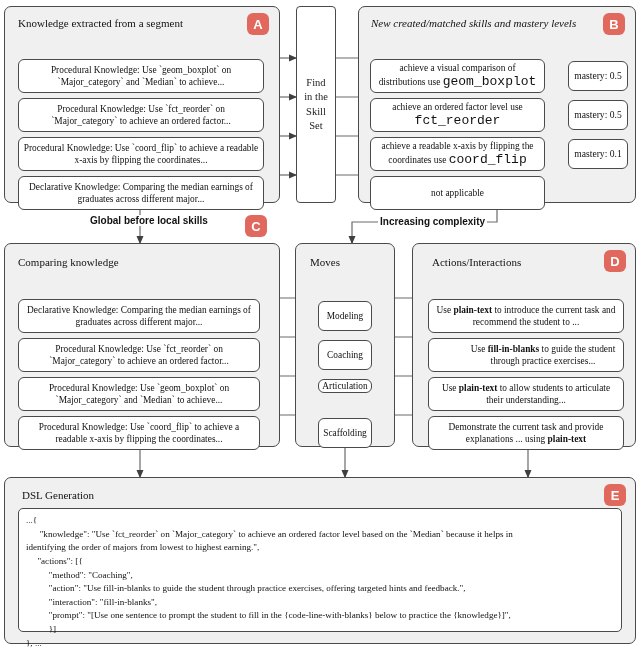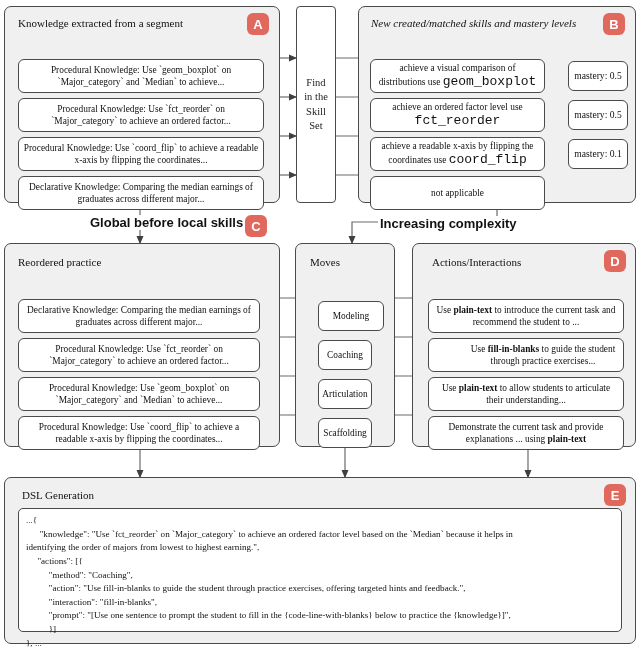--- a/index.html
+++ b/index.html
@@ -19,21 +19,21 @@
   .box.small{font-size:9.6px;}
   .box .mono{font-family:"Liberation Mono",monospace;font-size:13px;}
   .box b{font-weight:bold;}
 
   .tall{position:absolute;background:#ffffff;border:1.6px solid #4a4a4a;border-radius:4px;box-sizing:border-box;
         display:flex;align-items:center;justify-content:center;text-align:center;font-size:10.5px;line-height:1.35;}
 
   .dslbox{position:absolute;background:#ffffff;border:1.3px solid #4a4a4a;border-radius:5px;box-sizing:border-box;
           padding:5px 7px;font-size:9.1px;line-height:1.5;white-space:pre-wrap;color:#111;}
 
-  .edge-label{position:absolute;font-family:"Liberation Sans",sans-serif;font-weight:bold;font-size:13px;
+  .edge-label{position:absolute;font-family:"Liberation Sans",sans-serif;font-weight:bold;font-size:10px;
               color:#111;background:#fff;padding:0 2px;white-space:nowrap;}
 
   svg.wires{position:absolute;left:0;top:0;width:640px;height:649px;pointer-events:none;}
 </style>
 </head>
 <body>
 
 <div id="stage">
 
   <svg class="wires" viewBox="0 0 640 649">
@@ -109,33 +109,33 @@
 
   <div class="box small" style="left:568px;top:43px;width:60px;height:30px;">mastery: 0.5</div>
   <div class="box small" style="left:568px;top:82px;width:60px;height:30px;">mastery: 0.5</div>
   <div class="box small" style="left:568px;top:121px;width:60px;height:30px;">mastery: 0.1</div>
 
   <div class="edge-label" style="left:88px;top:215px;">Global before local skills</div>
   <div class="edge-label" style="left:378px;top:216px;">Increasing complexity</div>
 
   <div class="badge" style="left:245px;top:215px;">C</div>
   <div class="panel" style="left:4px;top:243px;width:276px;height:204px;"></div>
-  <div class="panel-title" style="left:18px;top:256px;">Reordered practice</div>
+  <div class="panel-title" style="left:18px;top:256px;">Comparing knowledge</div>
 
   <div class="box" style="left:18px;top:281px;width:242px;height:34px;">Declarative Knowledge: Comparing the median earnings of graduates across different major...</div>
   <div class="box" style="left:18px;top:320px;width:242px;height:34px;">Procedural Knowledge: Use `fct_reorder` on `Major_category` to achieve an ordered factor...</div>
   <div class="box" style="left:18px;top:359px;width:242px;height:34px;">Procedural Knowledge: Use `geom_boxplot` on `Major_category` and `Median` to achieve...</div>
   <div class="box" style="left:18px;top:398px;width:242px;height:34px;">Procedural Knowledge: Use `coord_flip` to achieve a readable x-axis by flipping the coordinates...</div>
 
   <div class="panel" style="left:295px;top:243px;width:100px;height:204px;"></div>
   <div class="panel-title" style="left:310px;top:256px;">Moves</div>
 
-  <div class="box" style="left:318px;top:283px;width:66px;height:30px;">Modeling</div>
+  <div class="box" style="left:318px;top:283px;width:54px;height:30px;">Modeling</div>
   <div class="box" style="left:318px;top:322px;width:54px;height:30px;">Coaching</div>
-  <div class="box" style="left:318px;top:361px;width:54px;height:30px;">Articulation</div>
+  <div class="box" style="left:318px;top:361px;width:54px;height:14px;">Articulation</div>
   <div class="box" style="left:318px;top:400px;width:54px;height:30px;">Scaffolding</div>
 
   <div class="panel" style="left:412px;top:243px;width:224px;height:204px;"></div>
   <div class="panel-title" style="left:432px;top:256px;">Actions/Interactions</div>
   <div class="badge" style="left:604px;top:250px;">D</div>
 
   <div class="box" style="left:428px;top:281px;width:196px;height:34px;justify-content:center;">
     <span><span>Use </span><b>plain-text</b><span> to introduce the current task and recommend the student to ...</span></span>
   </div>
   <div class="box" style="left:428px;top:320px;width:196px;height:34px;padding-left:38px;">

